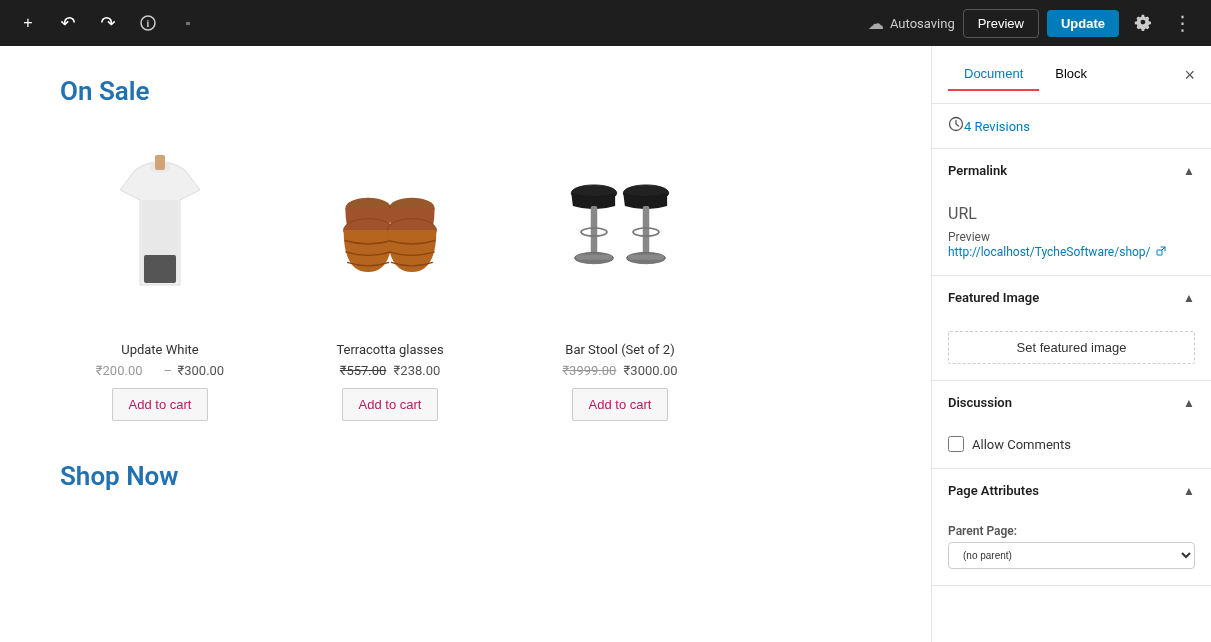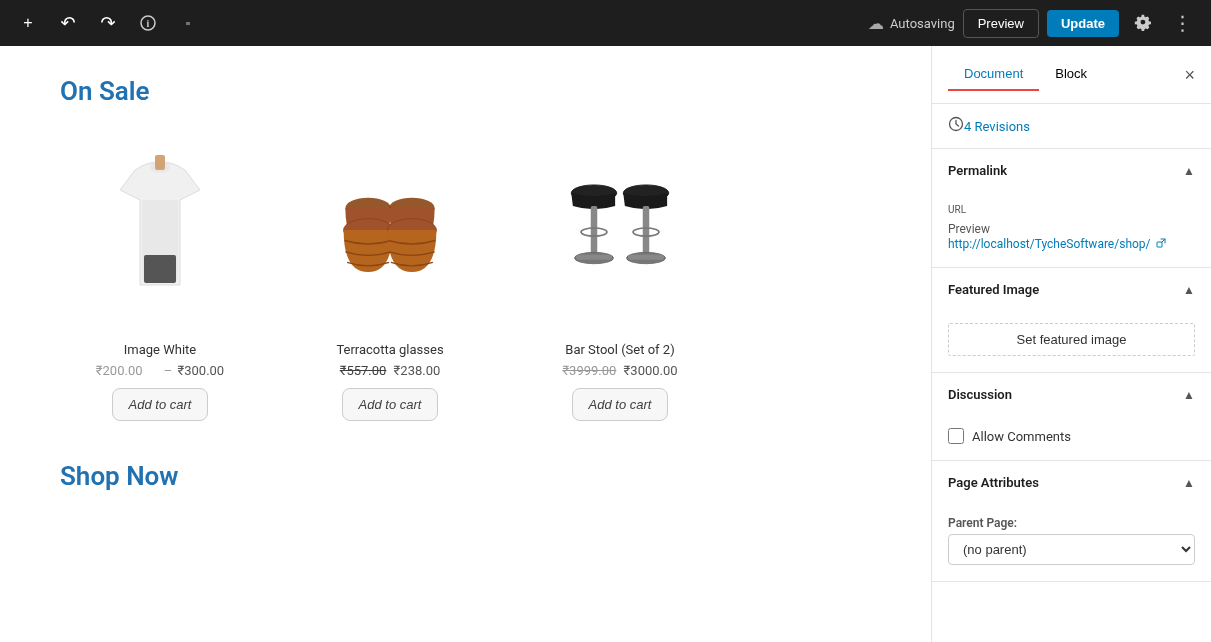--- a/index.html
+++ b/index.html
@@ -61,23 +61,22 @@
 
     
     .section-title { color: #2271b1; font-size: 26px; font-weight: 600; margin-bottom: 24px; }
     .products-grid { display: flex; gap: 30px; margin-bottom: 40px; flex-wrap: wrap; }
     .product-card { text-align: center; width: 200px; }
     .product-img-area { margin-bottom: 12px; display: flex; align-items: center; justify-content: center; height: 200px; }
     .product-title { font-size: 13px; color: #333; margin-bottom: 6px; }
     .product-price { font-size: 13px; color: #555; margin-bottom: 10px; }
     .add-to-cart-btn {
       border: 1px solid #ccc; background: #f7f7f7;
-      padding: 8px 16px; cursor: pointer; font-size: 13px; border-radius: 8px;
-      color: #404040;
-      font-style: italic;
+      padding: 8px 16px; cursor: pointer; font-size: 13px; border-radius: 2px;
+      color: #be185d;
     }
 
     
     .sidebar {
       width: 280px;
       background: #fff;
       border-left: 1px solid #e2e4e7;
       display: flex;
       flex-direction: column;
       overflow-y: auto;
@@ -116,21 +115,21 @@
     .accordion-section { border-bottom: 1px solid #e2e4e7; }
     .accordion-header {
       display: flex; align-items: center; justify-content: space-between;
       padding: 14px 16px; cursor: pointer;
       font-size: 13px; font-weight: 600; color: #1e1e1e;
     }
     .accordion-chevron { font-size: 12px; color: #555; }
     .accordion-body { padding: 12px 16px 16px; }
 
     
-    .field-label { font-size: 10px; color: #555; margin-bottom: 4px; font-weight: 400; }
+    .field-label { font-size: 16px; color: #555; margin-bottom: 4px; font-weight: 400; }
     .url-input {
       width: 100%; padding: 6px 10px; border: 1px solid #ccc;
       border-radius: 4px; font-size: 13px; color: #333;
       outline: none;
     }
     .preview-url { color: #007cba; text-decoration: none; font-size: 12px; }
 
     
     .set-featured-btn {
       width: 100%; padding: 8px 14px;
@@ -140,21 +139,21 @@
     }
 
     
     .checkbox-label { display: flex; align-items: center; gap: 8px; font-size: 13px; color: #333; cursor: pointer; }
     .checkbox-input { width: 16px; height: 16px; cursor: pointer; accent-color: #007cba; }
 
     
     .attr-label { font-size: 12px; color: #555; margin-bottom: 4px; font-weight: 600; }
     .parent-select {
       width: 100%; padding: 6px 10px; border: 1px solid #ccc;
-      border-radius: 4px; font-size: 13px; color: #333;
+      border-radius: 4px; font-size: 10px; color: #333;
       background: #fff; cursor: pointer; outline: none;
     }
     .order-row { display: flex; align-items: center; justify-content: space-between; margin-top: 12px; }
     .order-input {
       width: 60px; padding: 6px 8px; border: 1px solid #ccc;
       border-radius: 4px; font-size: 13px; text-align: center; outline: none;
     }
 
     
     .tshirt-svg { width: 120px; height: 150px; }
@@ -214,21 +213,21 @@
 
             <ellipse cx="60" cy="12" rx="10" ry="6" fill="#e8e8e8"></ellipse>
 
             <rect x="42" y="45" width="36" height="80" fill="#e8e8e8" rx="2"></rect>
 
             <rect x="44" y="100" width="32" height="28" fill="#555" rx="2"></rect>
 
             <rect x="55" y="0" width="10" height="15" fill="#d4a373" rx="2"></rect>
           </svg>
         </div>
-        <div class="product-title">Image White</div>
+        <div class="product-title">Update White</div>
         <div class="product-price">
           <span style="color:#999; margin-right:18px;">₹200.00</span>
           <span style="color:#999; margin-right:2px;">–</span>
           <span>₹300.00</span>
         </div>
         <button class="add-to-cart-btn">Add to cart</button>
       </div>
 
       <div class="product-card">
         <div class="product-img-area">

